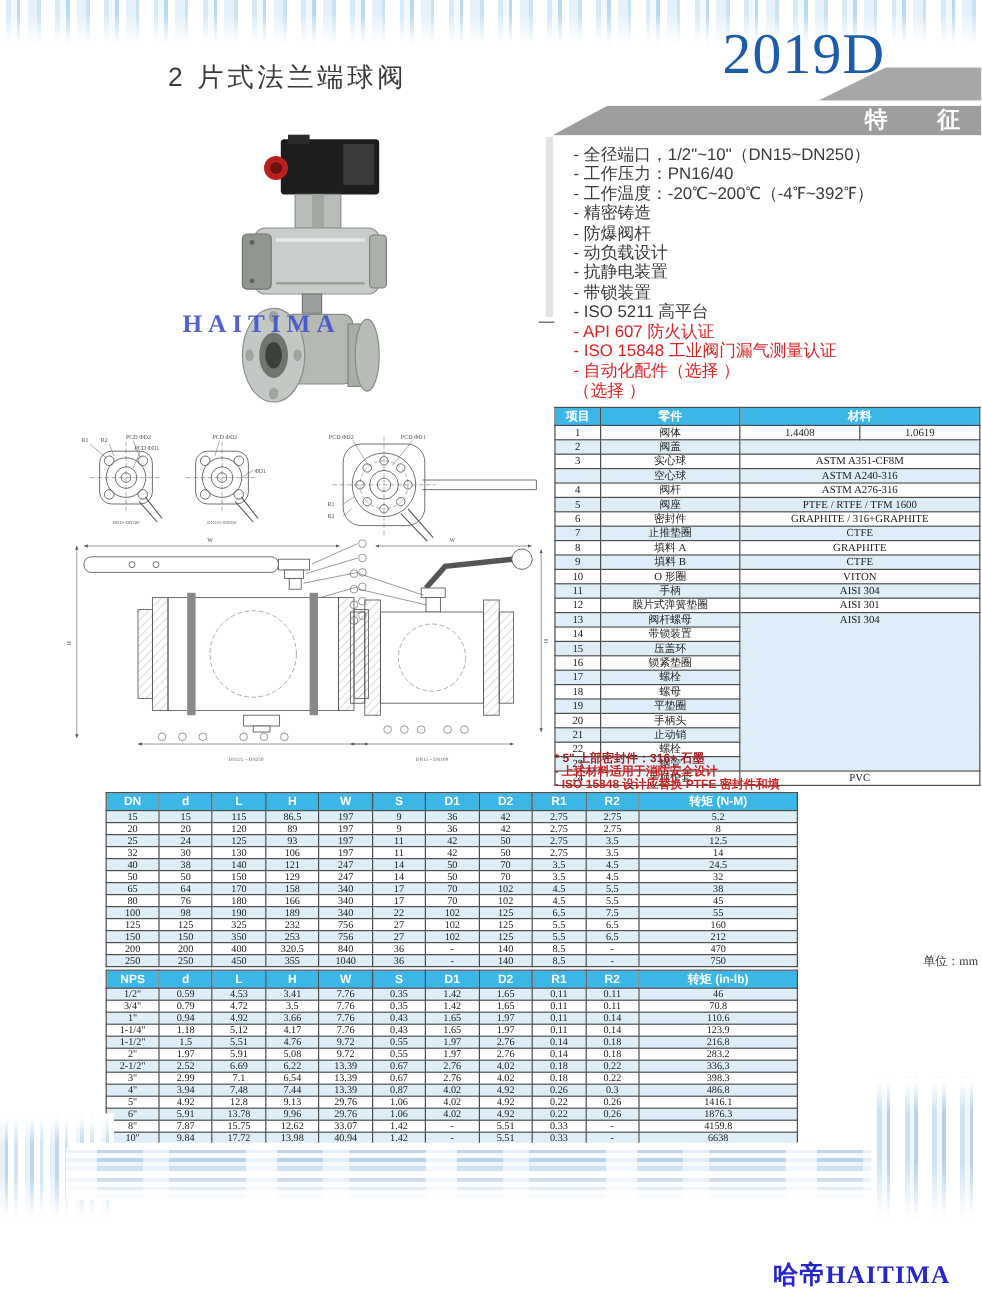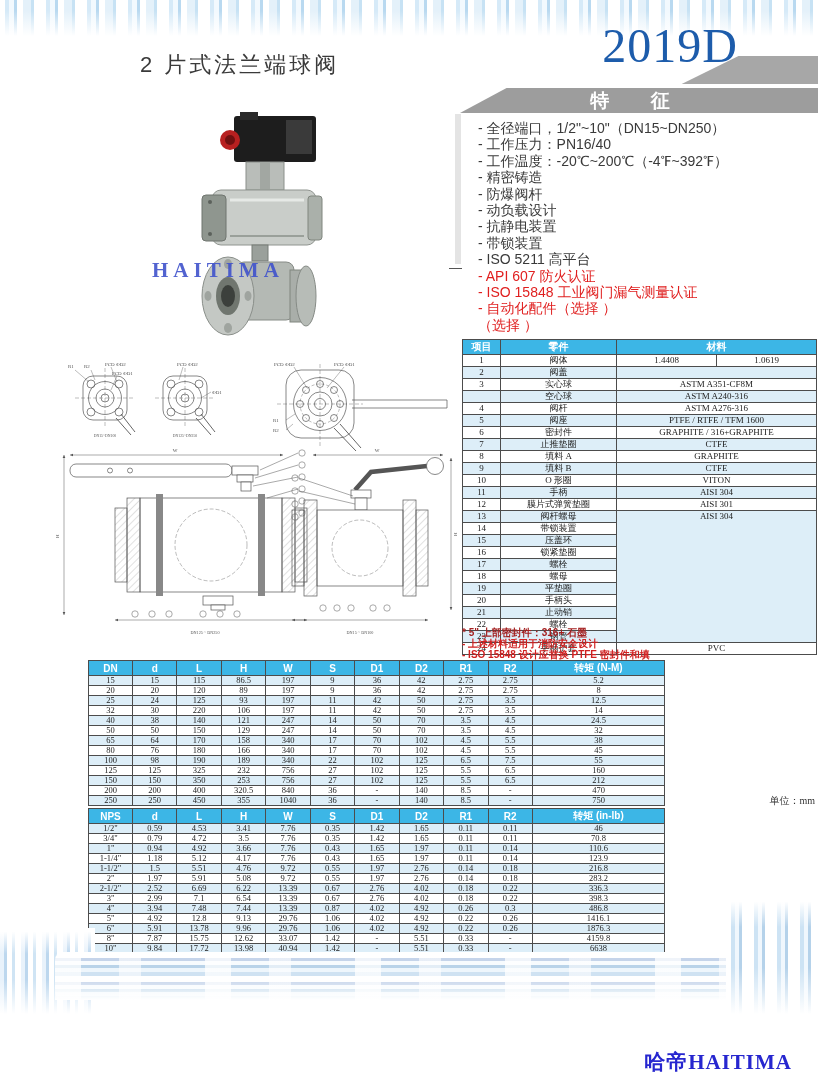--- a/index.html
+++ b/index.html
@@ -17,21 +17,21 @@
   .topband:after{content:"";position:absolute;inset:0;background:linear-gradient(180deg,rgba(255,255,255,0) 30%,#fff 100%)}
 
   .title{left:140px;top:50px;width:330px;font-size:22px;font-weight:normal;color:var(--text_dark);
          letter-spacing:3px;font-family:"Liberation Sans",sans-serif}
   .model{left:565px;top:18px;width:210px;text-align:center;font-family:"Liberation Serif",serif;
          font-size:48px;color:var(--model_blue);letter-spacing:1px}
   .banner-small{left:676px;top:56px;width:142px;height:28px;background:#a7a7a7;
          clip-path:polygon(44% 0,100% 0,100% 100%,4% 100%)}
   .banner{left:460px;top:88px;width:358px;height:25px;background:var(--banner_gray);
          clip-path:polygon(13% 0,100% 0,100% 100%,0 100%);
-         color:#fff;font-weight:bold;font-size:19px;letter-spacing:18px;text-align:center;line-height:25px}
+         color:#fff;font-weight:bold;font-size:19px;letter-spacing:18px;text-align:right;line-height:25px}
   .feat-strip{left:455px;top:114px;width:6px;height:150px;background:#e4e4e4}
 
   .features{left:478px;top:120px;width:336px}
   .fline{font-size:14px;line-height:16.4px;color:var(--text_dark);white-space:nowrap}
   .fline.red{color:var(--red)}
   .list-dash{left:449px;top:268px;width:13px;height:0;border-top:1.4px solid #555}
 
   
   .watermark{left:152px;top:258px;font-family:"Liberation Serif",serif;font-weight:bold;
          font-size:21px;letter-spacing:5px;color:#4053cc;opacity:.9}
@@ -514,21 +514,21 @@
           <td>11</td>
           <td>42</td>
           <td>50</td>
           <td>2.75</td>
           <td>3.5</td>
           <td>12.5</td>
         </tr>
         <tr>
           <td>32</td>
           <td>30</td>
-          <td>220</td>
+          <td>130</td>
           <td>106</td>
           <td>197</td>
           <td>11</td>
           <td>42</td>
           <td>50</td>
           <td>2.75</td>
           <td>3.5</td>
           <td>14</td>
         </tr>
         <tr>

